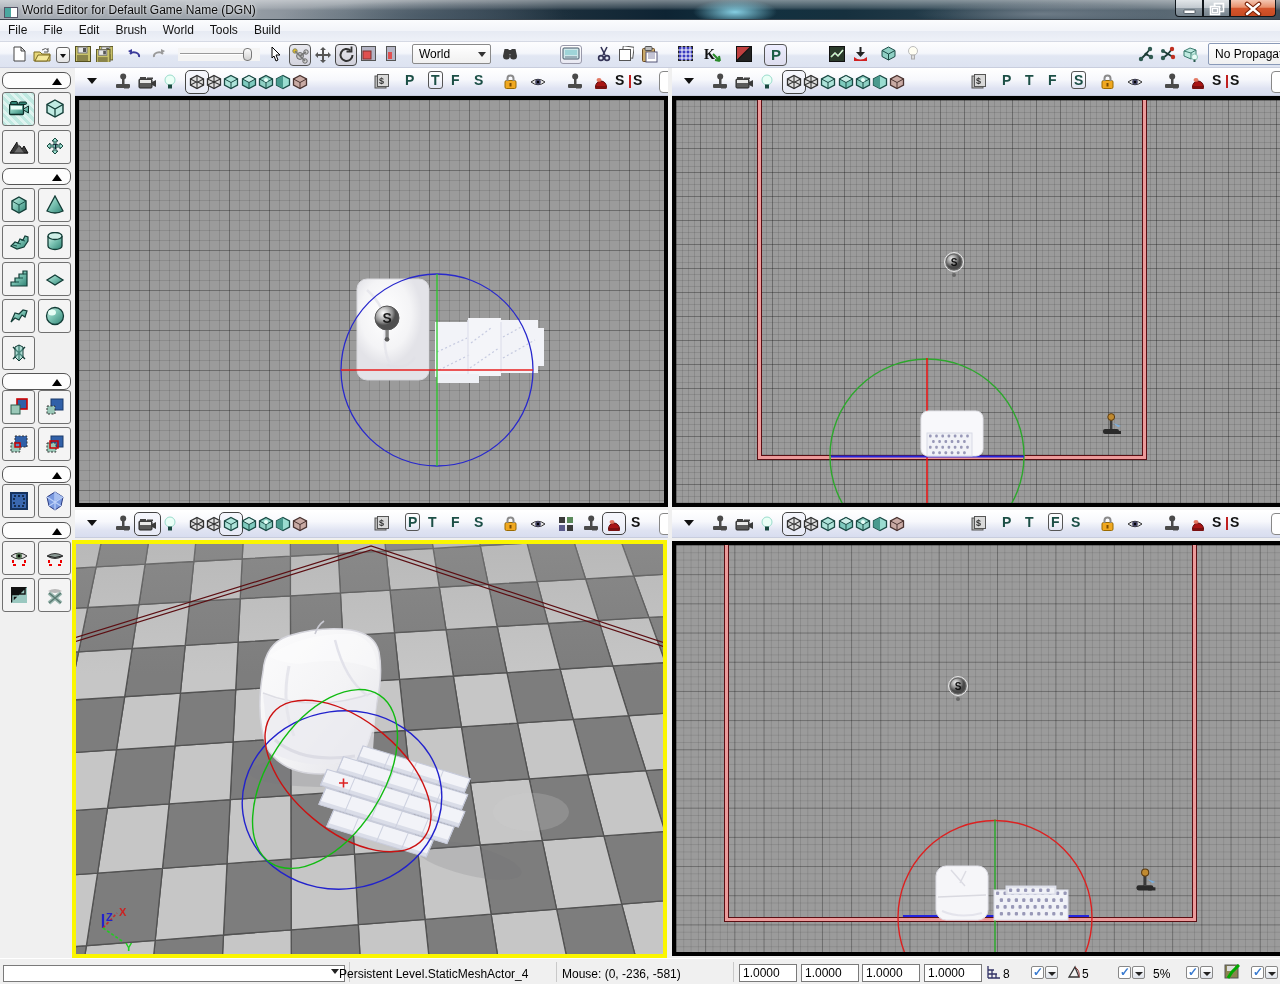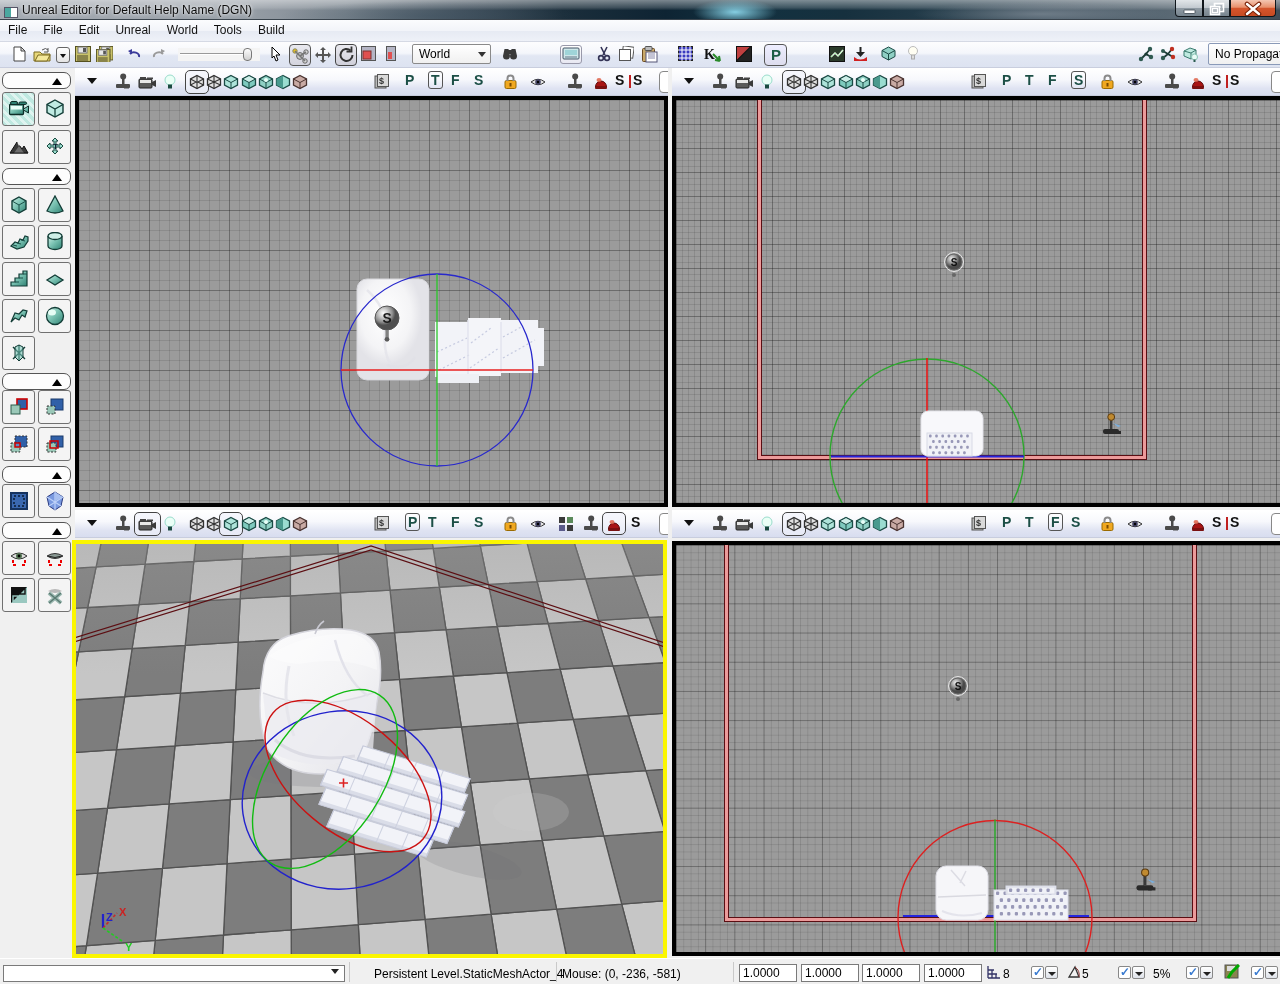--- a/index.html
+++ b/index.html
@@ -59,42 +59,42 @@
 .cbd{position:absolute;width:13px;height:13px;background:linear-gradient(180deg,#fff,#dfe3ea);border:1px solid #888;border-radius:2px;}
 .cbd:after{content:'';position:absolute;left:2px;top:5px;width:0;height:0;border-left:4px solid transparent;border-right:4px solid transparent;border-top:4px solid #222;}
 .sep{position:absolute;width:1px;background:#c9c9c9;}
 </style></head>
 <body>
 <div id="title" class="abs">
   <span style="position:absolute;left:4px;top:4px;"><svg width="14" height="11" viewBox="0 0 14 11" style="">
         <rect x="0.5" y="0.5" width="13" height="10" fill="#fff" stroke="#556"></rect>
         <rect x="1" y="1" width="6" height="9" fill="#4aa8a0"></rect>
       </svg></span>
-  <span class="txt">Unreal Editor for Default Help Name (DGN)</span>
+  <span class="txt">World Editor for Default Game Name (DGN)</span>
   <div class="winbtn min">
       <svg width="26" height="15" viewBox="0 0 26 15" style="">
         <rect x="8" y="9" width="11" height="3.5" rx="0.5" fill="#ffffff" stroke="#3c4852" stroke-width="0.8"></rect>
       </svg>
     </div>
   <div class="winbtn max">
       <svg width="25" height="15" viewBox="0 0 25 15" style="">
         <rect x="10" y="2.5" width="9" height="8" fill="none" stroke="#ffffff" stroke-width="1.6"></rect>
         <rect x="12" y="4.5" width="5" height="4" fill="none" stroke="#aab2b9" stroke-width="1"></rect>
         <rect x="6" y="5.5" width="9" height="8" fill="#b5bcc3" stroke="#ffffff" stroke-width="1.6"></rect>
         <rect x="8" y="7.5" width="5" height="4" fill="none" stroke="#ffffff" stroke-width="1.2"></rect>
       </svg>
     </div>
   <div class="winbtn close">
       <svg width="44" height="15" viewBox="0 0 44 15" style="">
         <path d="M16 3 L28 13 M28 3 L16 13" stroke="#7a2208" stroke-width="4.6" stroke-linecap="round"></path>
         <path d="M16 3 L28 13 M28 3 L16 13" stroke="#ffffff" stroke-width="2.4" stroke-linecap="round"></path>
       </svg>
     </div>
 </div>
-<div id="menu" class="abs"><span>File</span><span>File</span><span>Edit</span><span>Unreal</span><span>World</span><span>Tools</span><span>Build</span></div>
+<div id="menu" class="abs"><span>File</span><span>File</span><span>Edit</span><span>Brush</span><span>World</span><span>Tools</span><span>Build</span></div>
 <div id="tbar" class="abs">
     <div class="abs" style="left:13px;top:4px;width:13px;height:16px;"><svg width="13" height="16" viewBox="0 0 13 16" style="">
         <path d="M1 1 h7 l4 4 v10 h-11 z" fill="#fff" stroke="#444"></path>
         <path d="M8 1 l4 4 h-4 z" fill="#ddd" stroke="#444"></path>
       </svg></div>
 <div class="abs" style="left:33px;top:4px;width:18px;height:16px;"><svg width="18" height="16" viewBox="0 0 18 16" style="">
         <path d="M1 6 h6 l2 2 h8 v7 h-16 z" fill="#e8d87a" stroke="#7a6a20"></path>
         <path d="M2 15 l3 -6 h12 l-3 6 z" fill="#f4e89a" stroke="#7a6a20"></path>
         <path d="M9 4 q4 -3 6 0" fill="none" stroke="#555"></path>
         <path d="M15 2 v4 h-4" fill="none" stroke="#555"></path>
@@ -1219,21 +1219,21 @@
 <circle cx="-0.8" cy="-8" r="3.4" fill="#c08a30" stroke="#5a3a10"></circle>
 <path d="M1 -2 l8 3 l-3 1 z" fill="#7ab0e0"></path>
 </g>
 </svg>
 </div>
 <div id="status" class="abs">
 <div class="inp" style="left:3px;top:6px;width:342px;height:17px;">
       <span style="position:absolute;right:5px;top:3px;width:0;height:0;border-left:4px solid transparent;border-right:4px solid transparent;border-top:5px solid #222;"></span>
     </div>
 <div class="sep" style="left:349px;top:3px;height:20px;"></div>
-<span class="abs" style="left:374px;top:8px;">Persistent Level.StaticMeshActor_4</span>
+<span class="abs" style="left:339px;top:8px;">Persistent Level.StaticMeshActor_4</span>
 <div class="sep" style="left:556px;top:3px;height:20px;"></div>
 <span class="abs" style="left:562px;top:8px;">Mouse: (0, -236, -581)</span>
 <div class="sep" style="left:733px;top:3px;height:20px;"></div>
 <div class="inp" style="left:739px;top:5px;width:58px;height:18px;">1.0000</div>
 <div class="inp" style="left:801px;top:5px;width:58px;height:18px;">1.0000</div>
 <div class="inp" style="left:862px;top:5px;width:58px;height:18px;">1.0000</div>
 <div class="inp" style="left:924px;top:5px;width:58px;height:18px;">1.0000</div>
 <span class="abs" style="left:987px;top:6px;"><svg width="14" height="14" viewBox="0 0 14 14" style="">
         <path d="M1 13 h12 M1 13 V1 M1 9 h9 M1 5 h6 M5 13 v-8 M9 13 v-4" stroke="#336" stroke-width="1.3" fill="none"></path>
       </svg></span>

